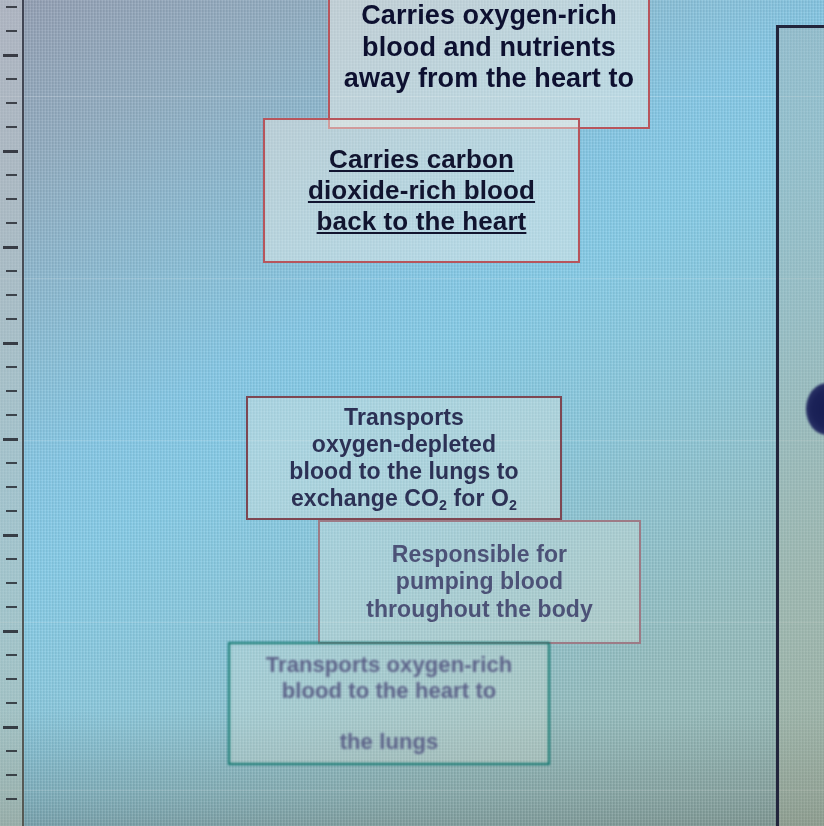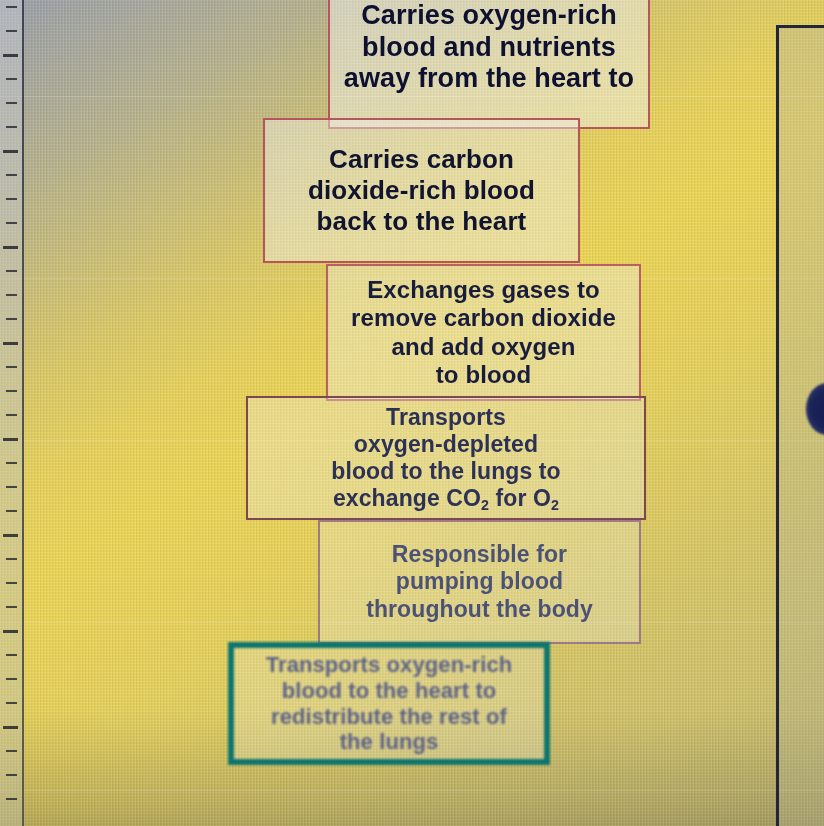--- a/index.html
+++ b/index.html
@@ -5,21 +5,21 @@
   html,body{margin:0;padding:0;}
   body{
     width:824px;height:826px;overflow:hidden;
     font-family:"Liberation Sans",sans-serif;
     background:#a9a994;
   }
 
   
   #screen{
     position:relative;width:824px;height:826px;overflow:hidden;
-    background:#fde047;
+    background:#7dd3fc;
   }
   
   .cast{position:absolute;inset:0;pointer-events:none;}
   .cast.blue{
     background:linear-gradient(150deg,
       rgba(150,157,176,0.95) 0%,
       rgba(154,159,171,0.72) 14%,
       rgba(160,162,158,0.38) 30%,
       rgba(168,168,146,0.10) 46%,
       rgba(170,170,142,0.00) 60%);
@@ -87,29 +87,29 @@
   .node .txt{display:block;width:100%;padding:0 6px;}
   .node sub{font-size:.62em;vertical-align:baseline;position:relative;top:.30em;}
 
   
   #n1{left:328px;top:-34px;width:322px;height:163px;border:2px solid #b7555c;
       font-size:27px;color:#0d1030;background:rgba(240,240,233,0.50);}
   #n2{left:263px;top:118px;width:317px;height:145px;border:2px solid #b7555c;
       font-size:26px;color:#11142f;background:rgba(238,238,230,0.46);}
   #n3{left:326px;top:264px;width:315px;height:137px;border:2px solid #bb5f66;
       font-size:24px;color:#191d3d;background:rgba(236,236,227,0.40);}
-  #n4{left:246px;top:396px;width:400px;height:124px;border:2px solid #7e4752;
+  #n4{left:246px;top:396px;width:316px;height:124px;border:2px solid #7e4752;
       font-size:23px;color:#2c3155;background:rgba(234,234,222,0.36);}
   #n5{left:318px;top:520px;width:323px;height:124px;border:2px solid #9d7b86;
       font-size:23px;color:#4c5277;background:rgba(233,233,220,0.30);}
-  #n6{left:228px;top:642px;width:322px;height:123px;border:6px solid #0f766e;
+  #n6{left:228px;top:642px;width:322px;height:123px;border:2px solid #0f766e;
       font-size:22px;color:#5c6288;background:rgba(232,232,218,0.26);}
 
   
-  #n1{filter:blur(.25px);} #n2{filter:blur(.3px);} #n3{filter:blur(.4px);}
+  #n1{filter:blur(.25px);} #n2{filter:blur(.3px);text-decoration:underline;} #n3{filter:blur(.4px);}
   #n4{filter:blur(.55px);} #n5{filter:blur(.7px);text-align:center;} #n6{filter:blur(.8px);}
 </style>
 </head>
 <body>
 
 <div id="screen">
 
   <div id="diagram">
 
     <div class="node" id="n1">
@@ -121,28 +121,20 @@
     </div>
 
     <div class="node" id="n2">
       <span class="txt">
         <span>Carries carbon</span><br>
         <span>dioxide-rich blood</span><br>
         <span>back to the heart</span>
       </span>
     </div>
 
-    <div class="node" id="n3">
-      <span class="txt">
-        <span>Exchanges gases to</span><br>
-        <span>remove carbon dioxide</span><br>
-        <span>and add oxygen</span><br>
-        <span>to blood</span>
-      </span>
-    </div>
 
     <div class="node" id="n4">
       <span class="txt">
         <span>Transports</span><br>
         <span>oxygen-depleted</span><br>
         <span>blood to the lungs to</span><br>
         <span>exchange CO<sub>2</sub> for O<sub>2</sub></span>
       </span>
     </div>
 
@@ -151,21 +143,21 @@
         <span>Responsible for</span><br>
         <span>pumping blood</span><br>
         <span>throughout the body</span>
       </span>
     </div>
 
     <div class="node" id="n6">
       <span class="txt">
         <span>Transports oxygen-rich</span><br>
         <span>blood to the heart to</span><br>
-        <span>redistribute the rest of</span><br>
+        <br>
         <span>the lungs</span>
       </span>
     </div>
   </div>
 
   <div id="ruler">
     <div class="rail"></div>
   <div class="tick" style="top: 6px; width: 11px;"></div>
       <div class="tick" style="top: 30px; width: 11px;"></div>
       <div class="tick major" style="top: 54px; width: 15px;"></div>

